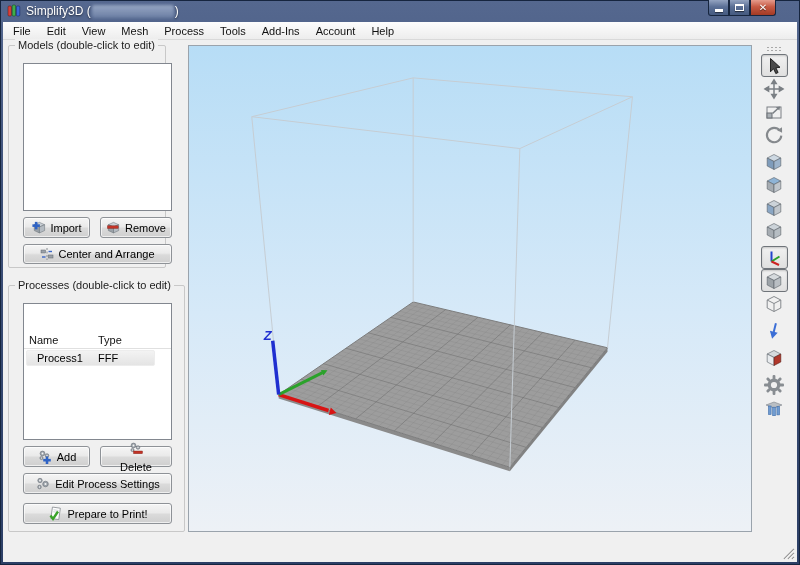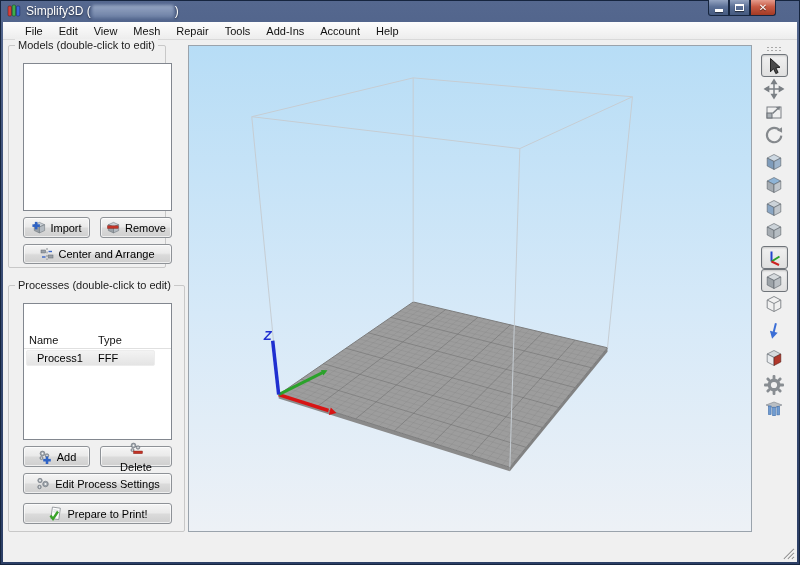--- a/index.html
+++ b/index.html
@@ -22,21 +22,21 @@
     display:flex;align-items:center;justify-content:center;position:relative;}
   .win-btn.min{border-radius:0 0 0 3px;}
   .win-btn.close{width:26px;border-radius:0 0 3px 0;
     background:linear-gradient(to bottom,#e59c8d,#c65a44 45%,#a33a24);}
   .glyph-min{width:8px;height:3px;background:#fff;margin-top:6px;box-shadow:0 1px 1px rgba(0,0,0,.5);}
   .glyph-max{width:9px;height:7px;border:1px solid #fff;box-shadow:inset 0 1px 0 #fff,0 1px 1px rgba(0,0,0,.5);}
   .glyph-close{color:#fff;font-size:10px;font-weight:bold;line-height:1;text-shadow:0 1px 1px rgba(0,0,0,.6);}
   
   .wbody{position:absolute;top:22px;left:3px;right:3px;bottom:3px;background:#f0f0f0;}
   .menubar{position:absolute;top:0;left:0;right:0;height:18px;display:flex;align-items:center;
-    background:linear-gradient(to bottom,#fdfdfd,#ededed);border-bottom:1px solid #d9d9d9;padding-left:14px;}
+    background:linear-gradient(to bottom,#fdfdfd,#ededed);border-bottom:1px solid #d9d9d9;padding-left:2px;}
   .menu-item{font-size:11px;color:#111;padding:2px 8px;cursor:default;}
   
   .groupbox{position:absolute;border:1px solid #c8c8c8;border-radius:2px;}
   .groupbox>.gb-label{position:absolute;top:-7px;left:6px;background:#f0f0f0;padding:0 3px;font-size:11px;color:#1c1c1c;white-space:nowrap;}
   .listbox{position:absolute;background:#fff;border:1px solid #82878f;}
   
   .btn{position:absolute;height:21px;border:1px solid #8e9297;border-radius:3px;
     background:linear-gradient(to bottom,#f5f5f5,#eaeaea 45%,#dadada 55%,#cfcfcf);
     box-shadow:inset 0 0 0 1px rgba(255,255,255,.65);
     display:flex;align-items:center;justify-content:center;gap:4px;
@@ -92,21 +92,21 @@
     </div>
   </div>
 
   <div class="wbody">
 
     <div class="menubar">
       <span class="menu-item">File</span>
       <span class="menu-item">Edit</span>
       <span class="menu-item">View</span>
       <span class="menu-item">Mesh</span>
-      <span class="menu-item">Repair</span>
+      <span class="menu-item">Process</span>
       <span class="menu-item">Tools</span>
       <span class="menu-item">Add-Ins</span>
       <span class="menu-item">Account</span>
       <span class="menu-item">Help</span>
     </div>
 
     <div class="groupbox" style="left:5px;top:23px;width:158px;height:223px;">
       <span class="gb-label">Models (double-click to edit)</span>
       <div class="listbox" style="left:14px;top:17px;width:149px;height:148px;"></div>
       <div class="btn" style="left:14px;top:171px;width:67px;">

